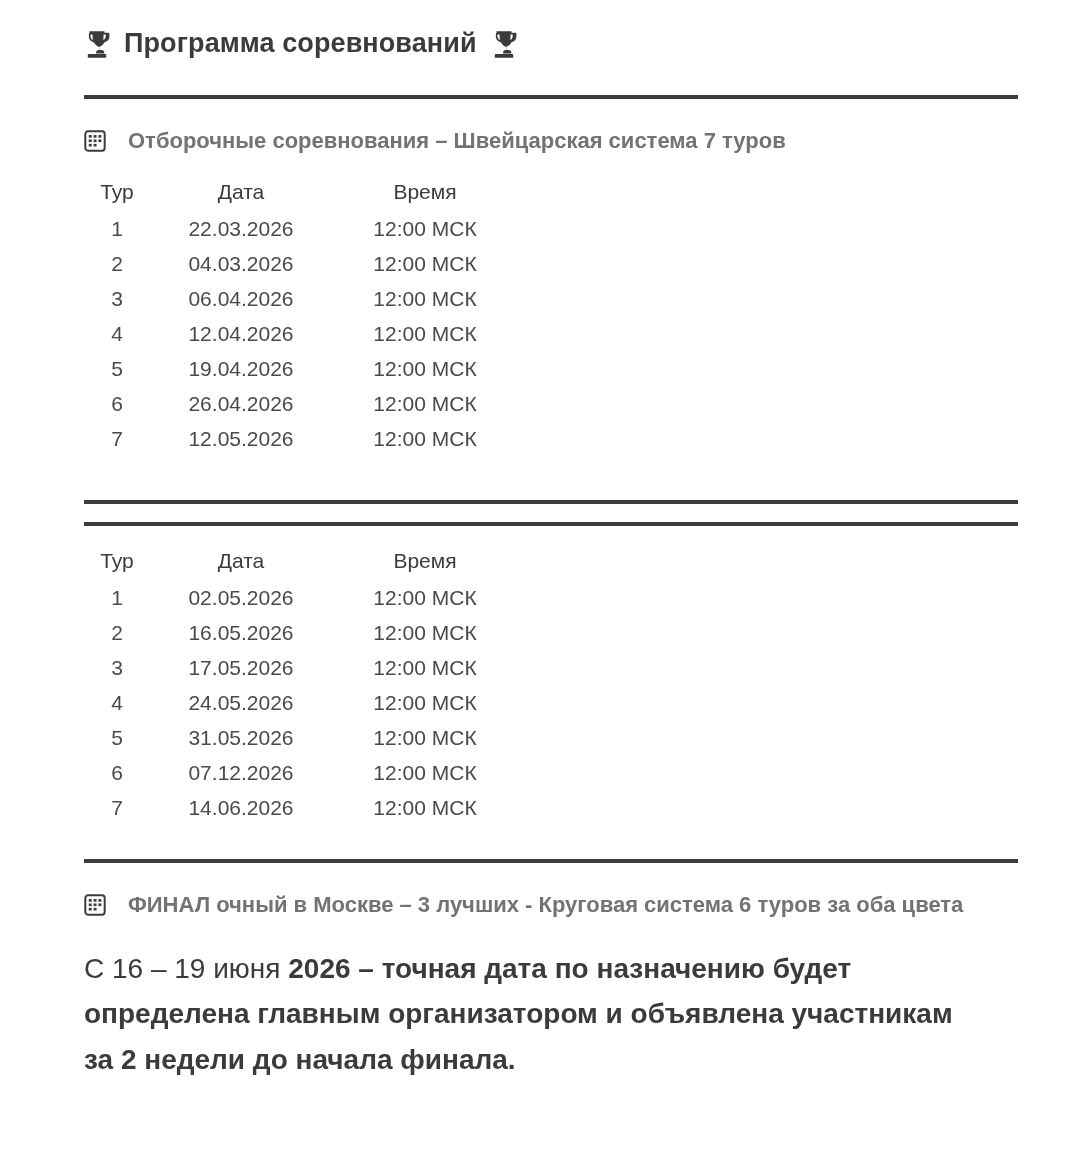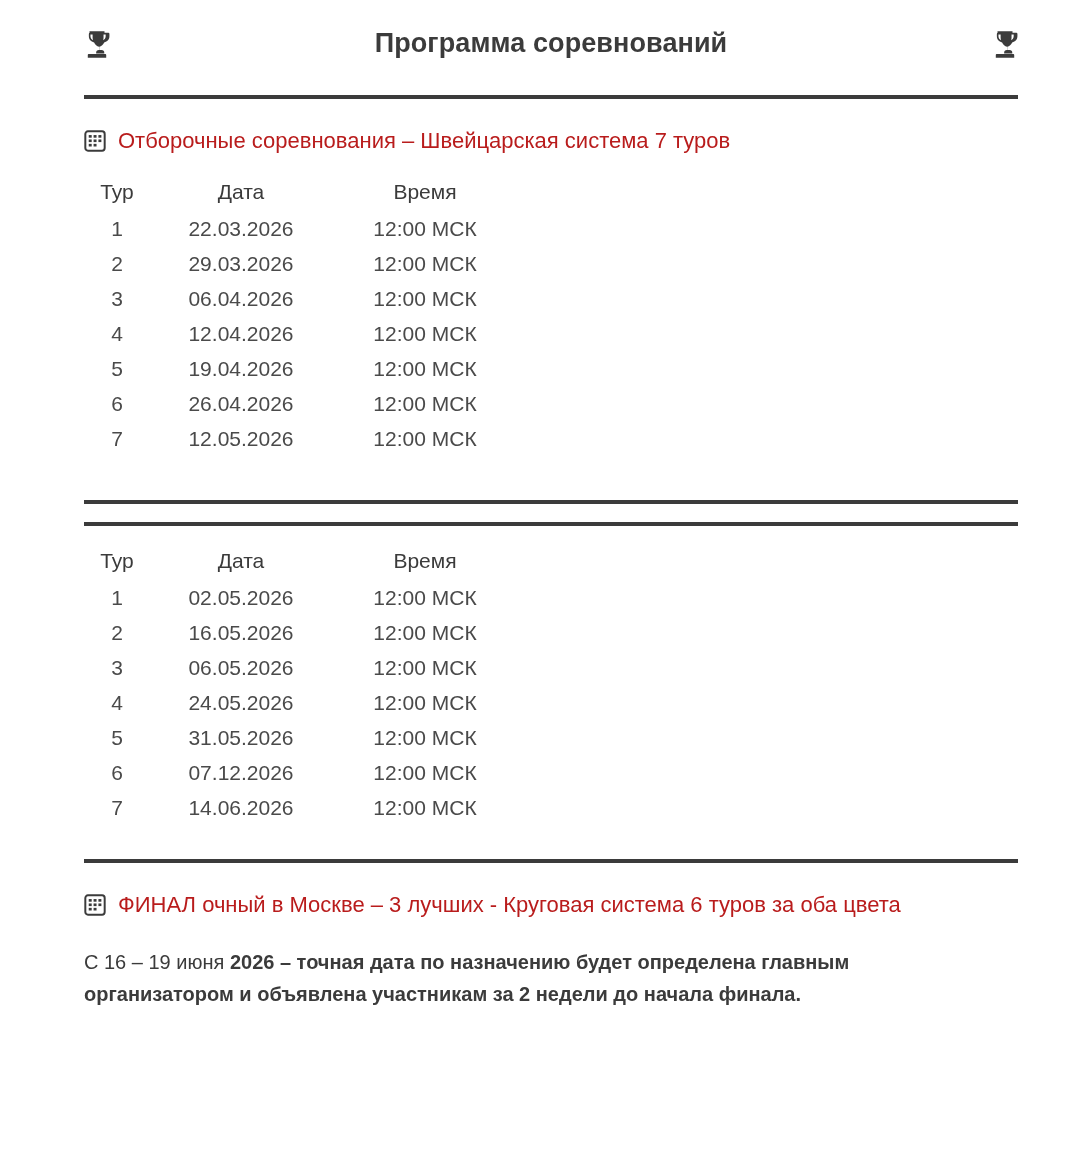--- a/index.html
+++ b/index.html
@@ -35,21 +35,20 @@
     display: flex;
     align-items: center;
     gap: 14px;
     margin: 0;
     padding-top: 27px;
     font-size: 27px;
     font-weight: bold;
     color: #3b3b3b;
     letter-spacing: 0.1px;
     line-height: 1.2;
-    justify-content: space-between;
   }
   .doc-title .title-text { white-space: nowrap; }
 
   .icon-trophy {
     display: inline-block;
     width: 26px;
     height: 30px;
     flex: 0 0 auto;
     position: relative;
     top: 1px;
@@ -66,24 +65,24 @@
   }
   .rule-top   { margin-top: 36px; }
   .rule-mid-a { margin-top: 43px; }
   .rule-mid-b { margin-top: 18px; }
   .rule-pre-final { margin-top: 33px; }
 
   
   .section-head {
     display: flex;
     align-items: flex-start;
-    gap: 12px;
+    gap: 22px;
     font-size: 22px;
-    font-weight: normal;
-    color: #b91c1c;
+    font-weight: bold;
+    color: #737373;
     line-height: 1.42;
     margin: 0;
     padding-top: 26px;
   }
   .section-head .head-text { display: block; }
 
   .icon-calendar {
     display: inline-block;
     width: 22px;
     height: 22px;
@@ -118,21 +117,21 @@
     color: #4a4a4a;
   }
   .col-round { width: 62px; }
   .col-date  { width: 186px; }
   .col-time  { width: 182px; }
 
   .table-block-1 { margin-bottom: 0; }
 
   
   .final-note {
-    font-size: 20px;
+    font-size: 28px;
     line-height: 1.62;
     color: #3b3b3b;
     margin: 0;
     padding-top: 26px;
     max-width: 880px;
   }
   .final-note .light { font-weight: normal; }
   .final-note .strong { font-weight: bold; }
 </style>
 </head>
@@ -199,21 +198,21 @@
         </tr>
       </thead>
       <tbody>
         <tr>
           <td>1</td>
           <td>22.03.2026</td>
           <td>12:00 МСК</td>
         </tr>
         <tr>
           <td>2</td>
-          <td>29.03.2026</td>
+          <td>04.03.2026</td>
           <td>12:00 МСК</td>
         </tr>
         <tr>
           <td>3</td>
           <td>06.04.2026</td>
           <td>12:00 МСК</td>
         </tr>
         <tr>
           <td>4</td>
           <td>12.04.2026</td>
@@ -255,21 +254,21 @@
           <td>02.05.2026</td>
           <td>12:00 МСК</td>
         </tr>
         <tr>
           <td>2</td>
           <td>16.05.2026</td>
           <td>12:00 МСК</td>
         </tr>
         <tr>
           <td>3</td>
-          <td>06.05.2026</td>
+          <td>17.05.2026</td>
           <td>12:00 МСК</td>
         </tr>
         <tr>
           <td>4</td>
           <td>24.05.2026</td>
           <td>12:00 МСК</td>
         </tr>
         <tr>
           <td>5</td>
           <td>31.05.2026</td>

